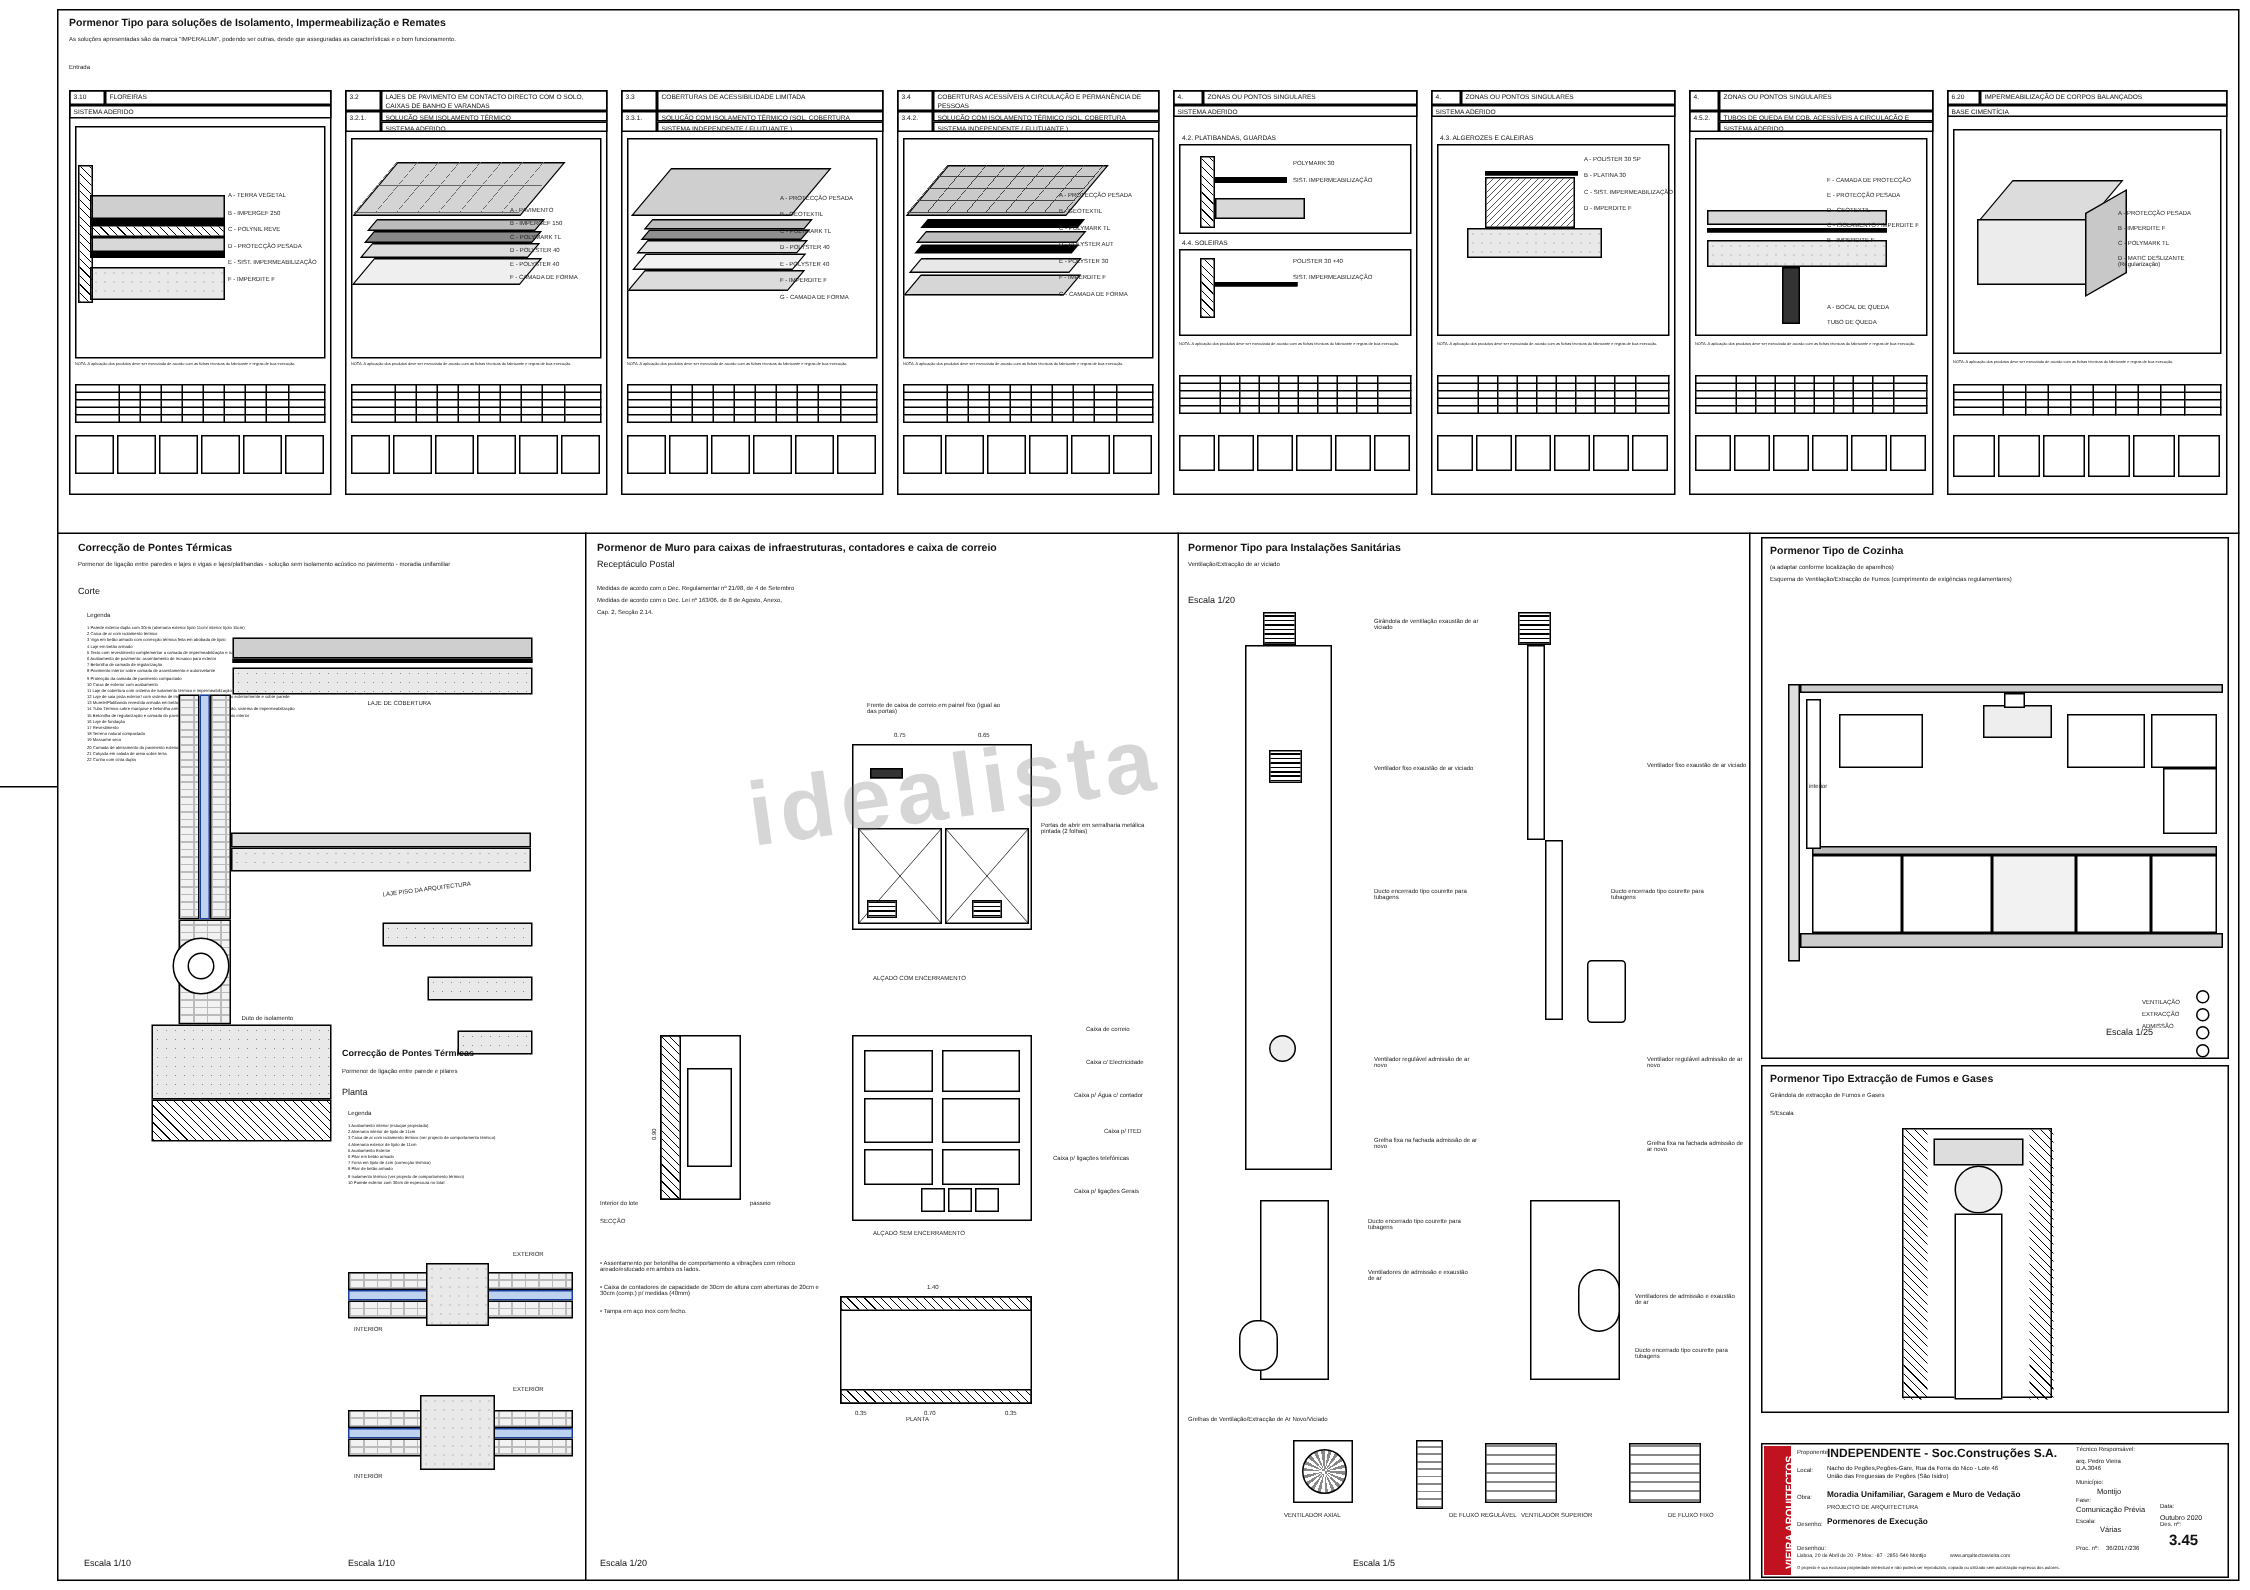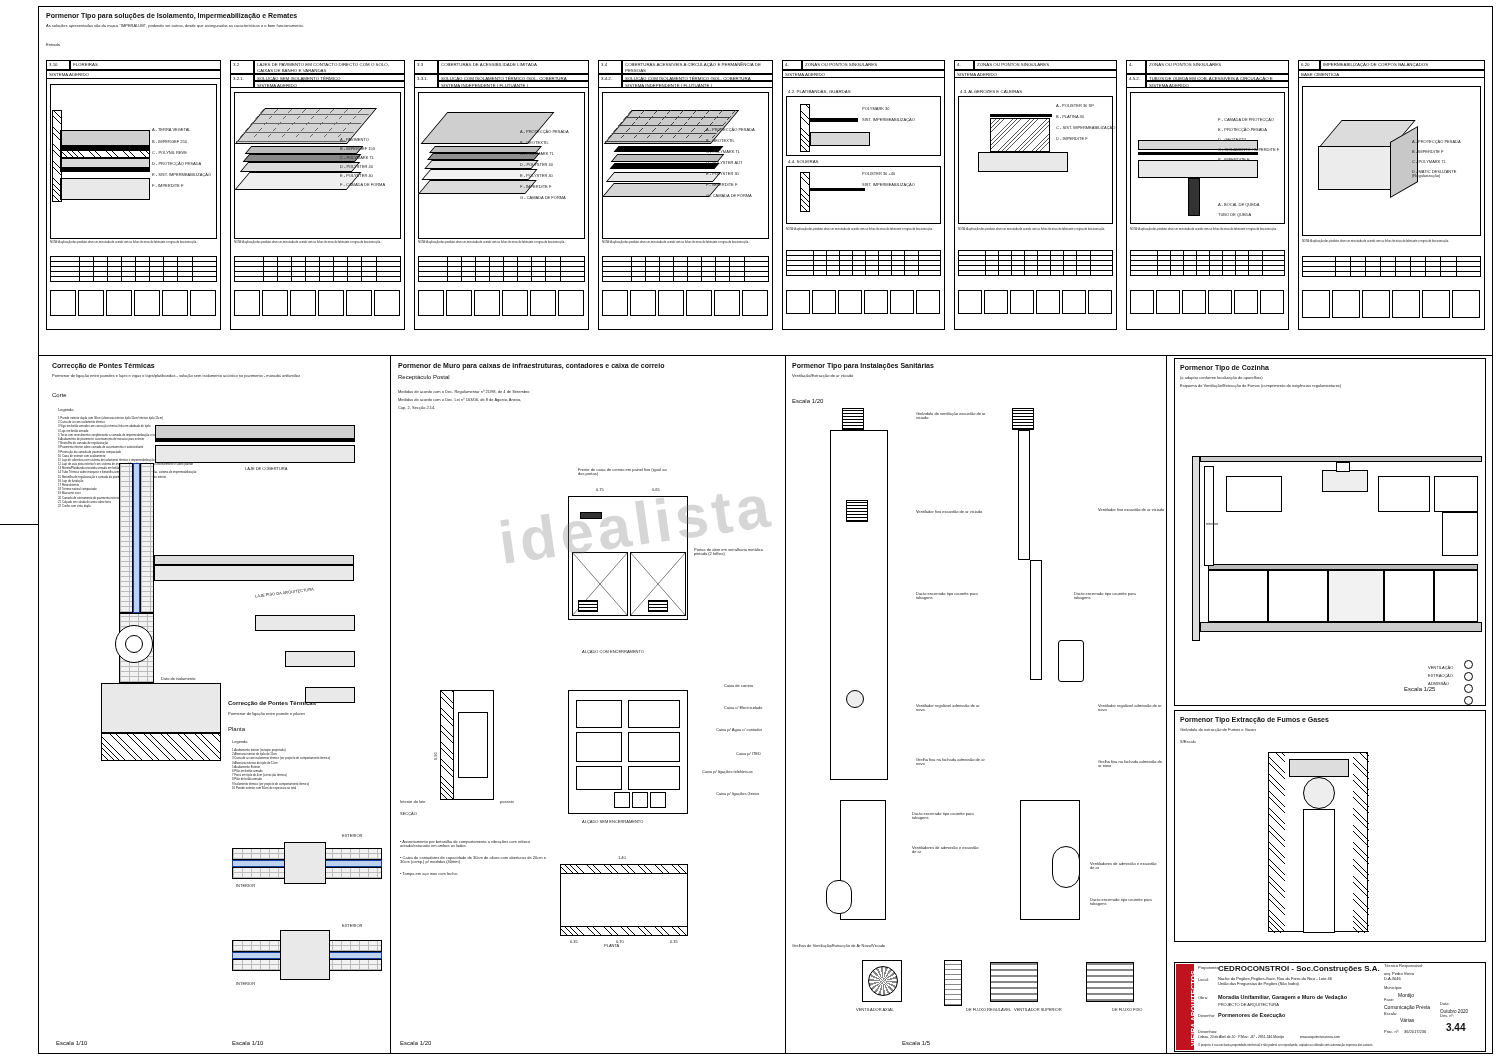--- a/index.html
+++ b/index.html
@@ -996,41 +996,41 @@
     <div class="detbox" style="left:34px;top:24px;width:32px;height:32px;border-radius:50%;border:1px solid #000;background:#eee;"></div>
     <div class="detbox" style="left:34px;top:56px;width:32px;height:124px;background:#fff;border:1px solid #000;"></div>
   </div>
   <div class="lbl mid" style="left:1180px;top:1040px;">Escala 1/10</div>
 
   <div class="bx" style="left:1174px;top:962px;width:312px;height:90px;background:#fff;"></div>
   <div style="position:absolute;left:1176px;top:964px;width:18px;height:86px;background:#c1121f;"></div>
   <div class="rot" style="position:absolute;left:1190px;top:1046px;transform:rotate(-90deg);font-size:7px;font-weight:bold;color:#fff;white-space:nowrap;">VIEIRA ARQUITECTOS</div>
 
   <div class="lbl tiny" style="left:1198px;top:966px;">Proponente:</div>
-  <div class="lbl" style="left:1218px;top:964px;font-size:8px;font-weight:bold;">CEDROCONSTROI - Soc.Construções S.A.</div>
+  <div class="lbl" style="left:1218px;top:964px;font-size:8px;font-weight:bold;">INDEPENDENTE - Soc.Construções S.A.</div>
   <div class="lbl tiny" style="left:1198px;top:978px;">Local:</div>
   <div class="lbl" style="left:1218px;top:976px;font-size:4px;line-height:1.35;white-space:pre-line;width:150px;">Nacho do Pegões,Pegões-Gare, Rua da Forra do Nico - Lote 46
 União das Freguesias de Pegões (São Isidro)</div>
   <div class="lbl tiny" style="left:1198px;top:996px;">Obra:</div>
   <div class="lbl" style="left:1218px;top:994px;font-size:5.5px;font-weight:bold;">Moradia Unifamiliar, Garagem e Muro de Vedação</div>
   <div class="lbl tiny" style="left:1218px;top:1003px;">PROJECTO DE ARQUITECTURA</div>
   <div class="lbl tiny" style="left:1198px;top:1014px;">Desenho:</div>
   <div class="lbl" style="left:1218px;top:1012px;font-size:5.5px;font-weight:bold;">Pormenores de Execução</div>
 
   <div class="lbl tiny" style="left:1384px;top:964px;">Técnico Responsável:</div>
   <div class="lbl" style="left:1384px;top:971px;font-size:4px;white-space:pre-line;line-height:1.3;">arq. Pedro Vieira
 D.A.3046</div>
   <div class="lbl tiny" style="left:1384px;top:986px;">Município:</div>
   <div class="lbl" style="left:1398px;top:993px;font-size:5px;">Montijo</div>
   <div class="lbl tiny" style="left:1440px;top:1002px;">Data:</div>
   <div class="lbl" style="left:1440px;top:1009px;font-size:4.6px;">Outubro 2020</div>
   <div class="lbl tiny" style="left:1384px;top:1012px;">Escala:</div>
   <div class="lbl" style="left:1400px;top:1018px;font-size:5px;">Várias</div>
   <div class="lbl tiny" style="left:1440px;top:1014px;">Des. nº:</div>
-  <div class="lbl" style="left:1446px;top:1022px;font-size:10px;font-weight:bold;">3.44</div>
+  <div class="lbl" style="left:1446px;top:1022px;font-size:10px;font-weight:bold;">3.45</div>
   <div class="lbl tiny" style="left:1384px;top:998px;">Fase:</div>
   <div class="lbl" style="left:1384px;top:1005px;font-size:5px;">Comunicação Prévia</div>
   <div class="lbl tiny" style="left:1198px;top:1030px;">Desenhou:</div>
   <div class="lbl tiny" style="left:1384px;top:1030px;">Proc. nº:</div>
   <div class="lbl" style="left:1404px;top:1030px;font-size:4px;">36/2017/236</div>
 
   <div class="lbl" style="left:1198px;top:1036px;font-size:3.4px;">Lisboa, 20 de Abril de 20   ·   P.Mov.: -87 - 2851-546 Montijo</div>
   <div class="lbl" style="left:1300px;top:1036px;font-size:3.4px;">www.arquitectosvieira.com</div>
   <div class="lbl" style="left:1198px;top:1044px;font-size:2.8px;width:280px;">O projecto é sua exclusiva propriedade intelectual e não poderá ser reproduzido, copiado ou utilizado sem autorização expressa dos autores.</div>
 

